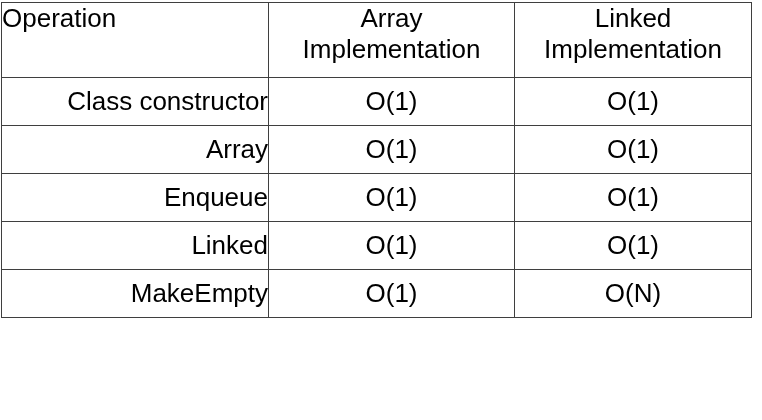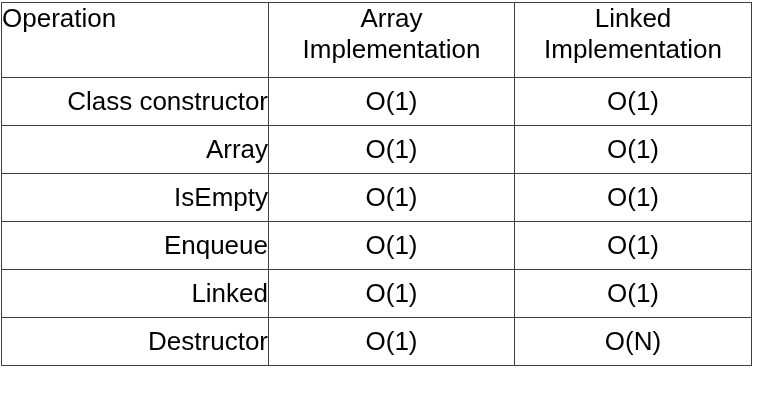--- a/index.html
+++ b/index.html
@@ -112,35 +112,30 @@
         <td class="body-cell cell-operation">Class constructor</td>
         <td class="body-cell cell-complexity">O(1)</td>
         <td class="body-cell cell-complexity">O(1)</td>
       </tr>
       <tr>
         <td class="body-cell cell-operation">Array</td>
         <td class="body-cell cell-complexity">O(1)</td>
         <td class="body-cell cell-complexity">O(1)</td>
       </tr>
       <tr>
-        <td class="body-cell cell-operation">IsEmpty</td>
-        <td class="body-cell cell-complexity">O(1)</td>
-        <td class="body-cell cell-complexity">O(1)</td>
-      </tr>
-      <tr>
         <td class="body-cell cell-operation">Enqueue</td>
         <td class="body-cell cell-complexity">O(1)</td>
         <td class="body-cell cell-complexity">O(1)</td>
       </tr>
       <tr>
         <td class="body-cell cell-operation">Linked</td>
         <td class="body-cell cell-complexity">O(1)</td>
         <td class="body-cell cell-complexity">O(1)</td>
       </tr>
       <tr>
-        <td class="body-cell cell-operation">Destructor</td>
+        <td class="body-cell cell-operation">MakeEmpty</td>
         <td class="body-cell cell-complexity">O(1)</td>
         <td class="body-cell cell-complexity">O(N)</td>
       </tr>
     </tbody>
   </table>
 
 </div>
 
 </body></html>

